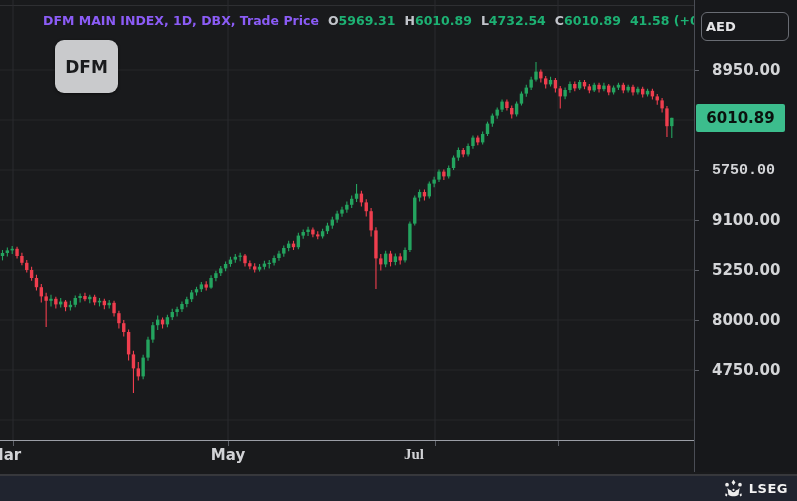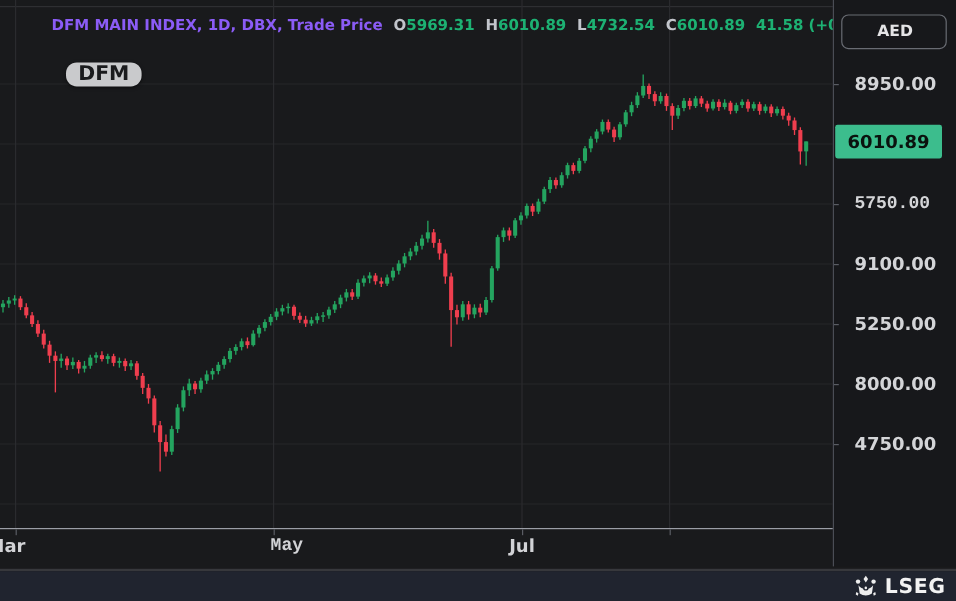--- a/index.html
+++ b/index.html
@@ -9,47 +9,47 @@
   .top-frame-line{left:0;top:5px;width:797px;height:1px;background:#2e2f32;}
   
   .chart-svg{left:0;top:0;}
   
   .legend{left:43px;top:13px;font-size:12.5px;font-weight:700;white-space:nowrap;}
   .legend .title{color:#8b5cf6;margin-right:0;}
   .legend .k{color:#c2c5cb;margin-left:9px;}
   .legend .v{color:#1db173;}
   .legend .chg{color:#1db173;margin-left:9px;}
   
-  .dfm-tag{left:55px;top:52px;width:63px;height:20px;background:#c9cacc;color:#1a1b1d;
+  .dfm-tag{left:55px;top:40px;width:63px;height:53px;background:#c9cacc;color:#1a1b1d;
            border-radius:9px;display:flex;align-items:center;justify-content:center;
            font-size:17px;font-weight:700;box-shadow:0 1px 3px rgba(0,0,0,.55);}
   
   .x-sep{left:0;top:440px;width:797px;height:1px;background:#9b9ea6;}
   .time-axis{left:0;top:441px;width:694px;height:30px;overflow:hidden;}
   .month-label{position:absolute;top:5px;transform:translateX(-50%);
                font-size:15px;font-weight:700;color:#d2d3d6;}
   .month-tick{position:absolute;top:0;width:1px;height:5px;background:#5a5d64;}
   .price-axis{left:694px;top:0;width:103px;height:472px;background:#17181b;
               border-left:1px solid #4a4d55;box-sizing:border-box;}
   .price-label{position:absolute;left:17px;transform:translateY(-50%);
                font-size:15px;font-weight:700;color:#d4d5d8;white-space:nowrap;}
   .price-tick{position:absolute;left:0;width:4px;height:1px;background:#5a5d64;}
   .aed-badge{position:absolute;left:6px;top:12px;width:88px;height:29px;
              border:1px solid #696c73;border-radius:6px;box-sizing:border-box;
-             display:flex;align-items:center;padding-left:29px;
+             display:flex;align-items:center;padding-left:4px;
              font-size:13px;font-weight:700;color:#e4e4e6;}
   .price-badge{position:absolute;left:1px;width:89px;height:28px;background:#3cbd8d;
                border-radius:2px;display:flex;align-items:center;justify-content:center;
                font-size:15px;font-weight:700;color:#0a120e;}
   
   .frame-bottom{left:0;top:474px;width:797px;height:2px;background:#37383c;}
   .bottom-bar{left:0;top:476px;width:797px;height:25px;background:#20242f;
               display:flex;align-items:center;justify-content:flex-end;padding-right:9px;box-sizing:border-box;}
   .lseg{display:flex;align-items:center;gap:5px;color:#f2f2f2;
-        font-size:17px;font-weight:700;letter-spacing:.5px;}
+        font-size:13px;font-weight:700;letter-spacing:.5px;}
 </style>
 </head>
 <body>
 
 <div class="stage">
 
   <div class="abs top-frame-line"></div>
 
   <svg class="abs chart-svg" width="694" height="441">
       <line x1="0" x2="694" y1="70" y2="70" stroke="#262729" stroke-width="1"></line>
@@ -349,23 +349,23 @@
   </div>
 
   <div class="abs dfm-tag">DFM</div>
 
   <div class="abs x-sep"></div>
 
   <div class="abs time-axis">
       <div class="month-tick" style="left: 13px;"></div>
       <div class="month-label" style="left: 5px;">Mar</div>
       <div class="month-tick" style="left: 228px;"></div>
-      <div class="month-label" style="left: 239px; font-family: Liberation Mono, monospace;">May</div>
+      <div class="month-label" style="left: 228px;">May</div>
       <div class="month-tick" style="left: 435px;"></div>
-      <div class="month-label" style="left: 435px;">Jul</div>
+      <div class="month-label" style="left: 414px; font-family: Liberation Serif, serif;">Jul</div>
       <div class="month-tick" style="left: 558px;"></div>
       <div class="month-label" style="left: 526px; margin-top: 40px;">Aug</div>
     </div>
 
   <div class="abs price-axis">
     <div class="aed-badge">AED</div>
     <div class="price-badge" id="price-badge" style="top: 103.822px;">6010.89</div>
   <div class="price-tick" style="top: 70px;"></div>
       <div class="price-label" style="top: 70px;">8950.00</div>
       <div class="price-tick" style="top: 170px;"></div>

